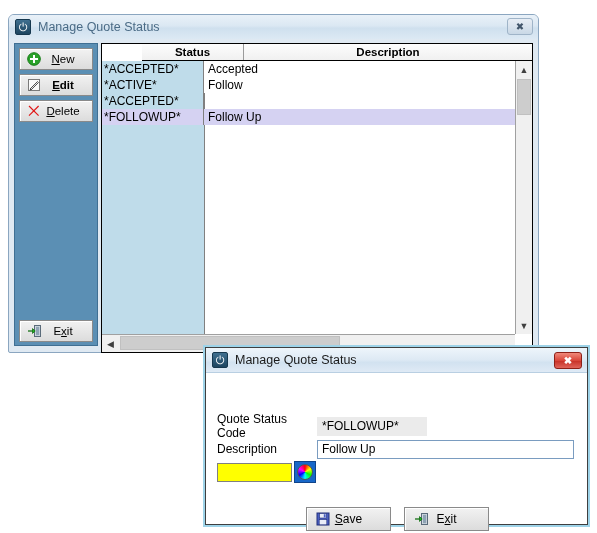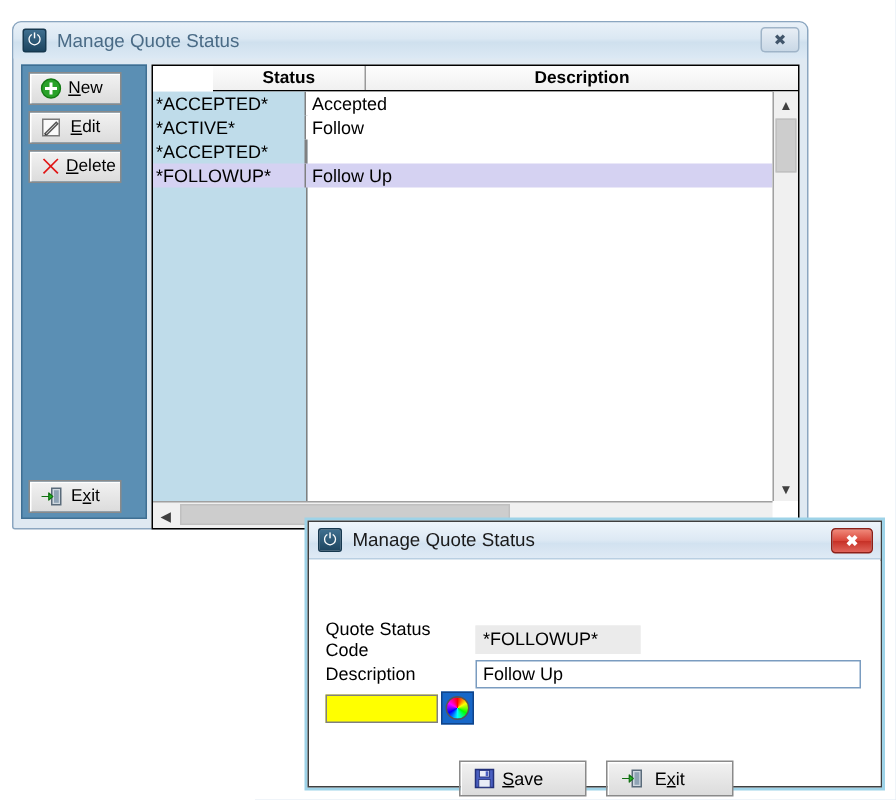--- a/index.html
+++ b/index.html
@@ -65,33 +65,33 @@
   
   .toolpanel{
     position:absolute; left:5px; top:4px;
     width:84px; height:303px;
     background:#5b8fb4;
     border:1px solid #3f6f93;
     box-sizing:border-box;
   }
   .tbtn{
     position:absolute; left:4px;
-    width:62px;height:22px;
+    width:74px;height:22px;
     background:linear-gradient(to bottom,#f2f2f2,#dcdcdc);
     border:1px solid #8a8a8a;
     box-shadow:inset 1px 1px 0 #ffffff;
     display:flex;align-items:center;
     box-sizing:border-box;
     font-size:11.5px;
   }
   .tbtn .ic{width:20px;display:flex;align-items:center;justify-content:center;flex:0 0 auto;margin-left:4px;}
   .tbtn .lbl{flex:1;text-align:center;padding-right:10px;}
   .tbtn .lbl u{text-decoration:underline;}
   #btn-new{top:4px;}
-  #btn-edit{top:30px;}
+  #btn-edit{top:30px;font-weight:bold;}
   #btn-delete{top:56px;}
   #btn-exit-parent{top:276px;}
 
   
   .grid-wrap{
     position:absolute; left:92px; top:4px;
     width:432px; height:310px;
     background:#fff;
     border:1px solid #000;
     box-sizing:border-box;

